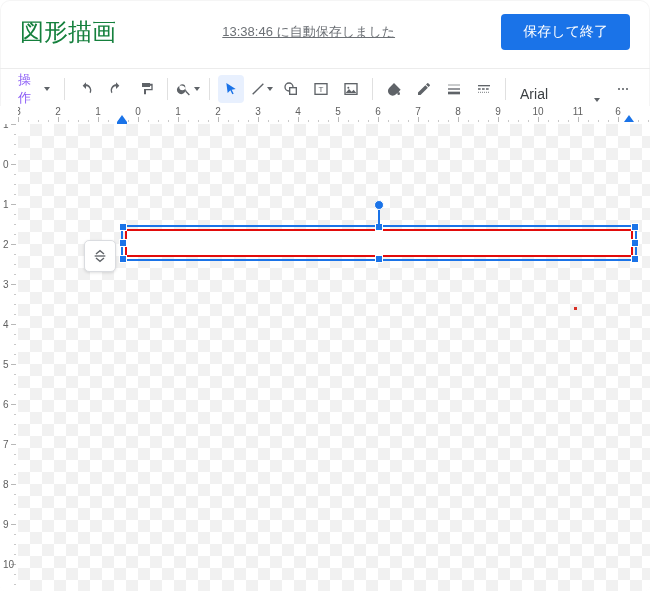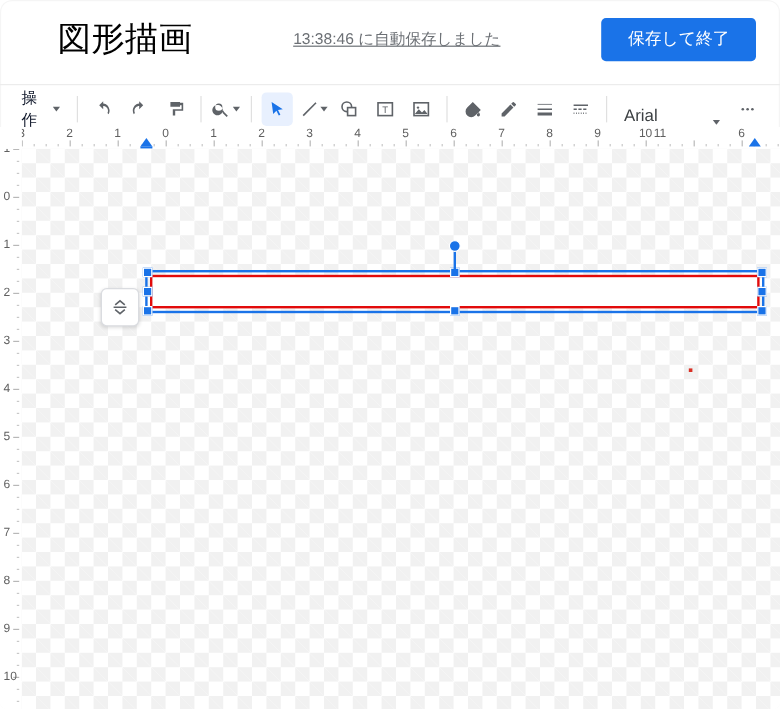--- a/index.html
+++ b/index.html
@@ -23,24 +23,23 @@
     background: #fff;
   }
   
   .hdr {
     display: flex;
     align-items: center;
     justify-content: space-between;
     padding: 14px 20px 18px 20px;
   }
   .hdr-title {
-    font-size: 28px;
-    color: #000000;
+    font-size: 24px;
+    color: #15803d;
     font-weight: 400;
-    margin-left: 28px;
   }
   .hdr-status {
     flex: 1;
     text-align: center;
     color: #6c7075;
     font-size: 13px;
     text-decoration: underline;
   }
   .save-btn {
     background: #1a73e8;
@@ -79,21 +78,21 @@
     background: #e8f0fe;
   }
   .sep {
     width: 1px;
     height: 22px;
     background: #e0e0e0;
     margin: 0 4px;
   }
   .menu-label {
     font-size: 13px;
-    color: #0f172a;
+    color: #8b5cf6;
     padding: 0 6px 0 4px;
     display: flex;
     align-items: center;
     gap: 2px;
     cursor: pointer;
     height: 28px;
     border-radius: 4px;
   }
   svg { display: block; }
   .caret {
@@ -417,21 +416,21 @@
         <div class="num" style="left: 480px;">9</div>
         <div class="tick-minor" style="left: 490px;"></div>
         <div class="tick-minor" style="left: 500px;"></div>
         <div class="tick-minor" style="left: 510px;"></div>
         <div class="tick-major" style="left: 520px;"></div>
         <div class="num" style="left: 520px;">10</div>
         <div class="tick-minor" style="left: 530px;"></div>
         <div class="tick-minor" style="left: 540px;"></div>
         <div class="tick-minor" style="left: 550px;"></div>
         <div class="tick-major" style="left: 560px;"></div>
-        <div class="num" style="left: 532px;">11</div>
+        <div class="num" style="left: 560px;">11</div>
         <div class="tick-minor" style="left: 570px;"></div>
         <div class="tick-minor" style="left: 580px;"></div>
         <div class="tick-minor" style="left: 590px;"></div>
         <div class="tick-major" style="left: 600px;"></div>
         <div class="num" style="left: 600px;">6</div>
         <div class="tick-minor" style="left: 610px;"></div>
         <div class="tick-minor" style="left: 620px;"></div>
         <div class="tick-minor" style="left: 630px;"></div>
         <div class="indent-left" style="left: 99px;"></div>
         <div class="indent-right" style="left: 606px;"></div>

